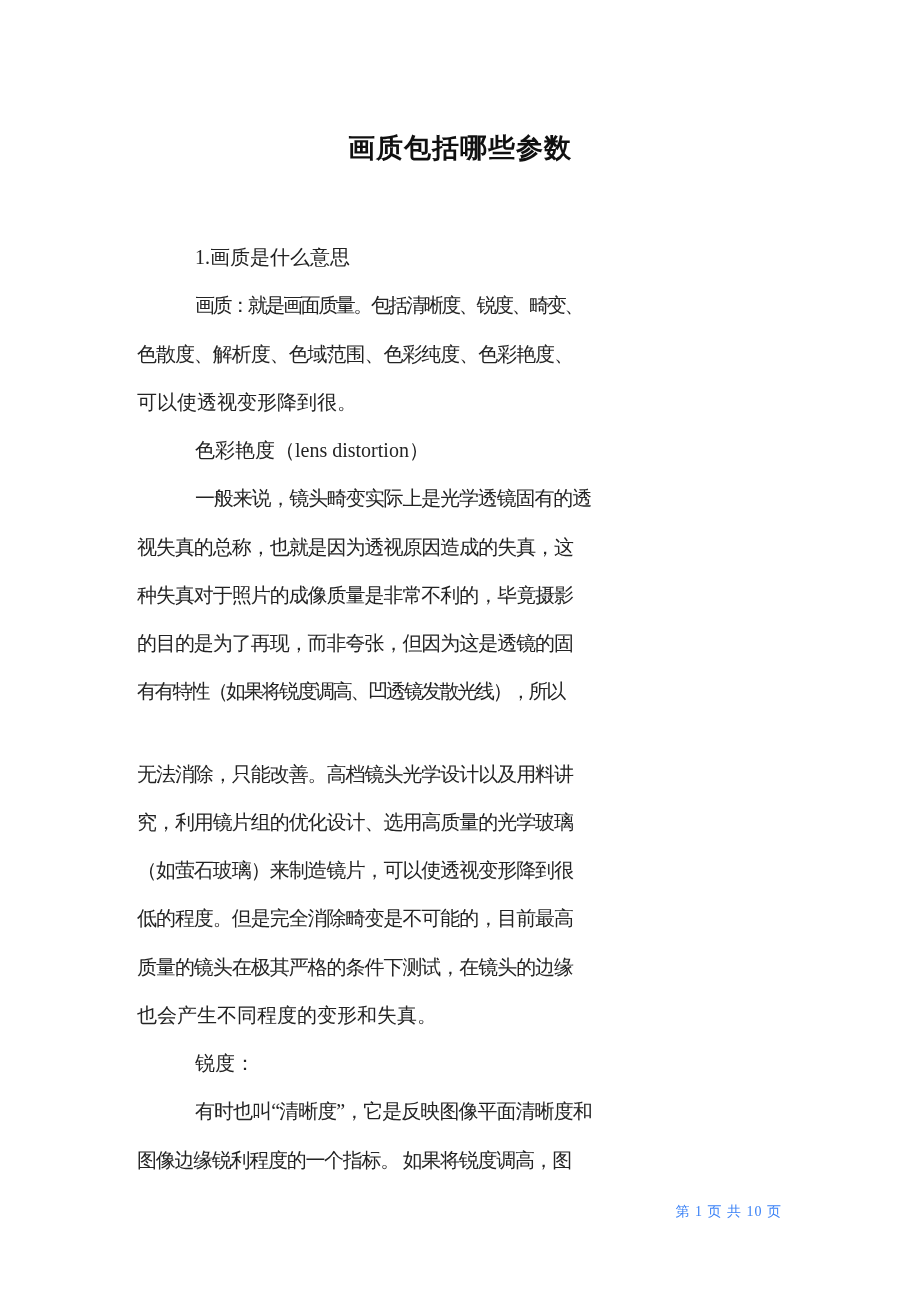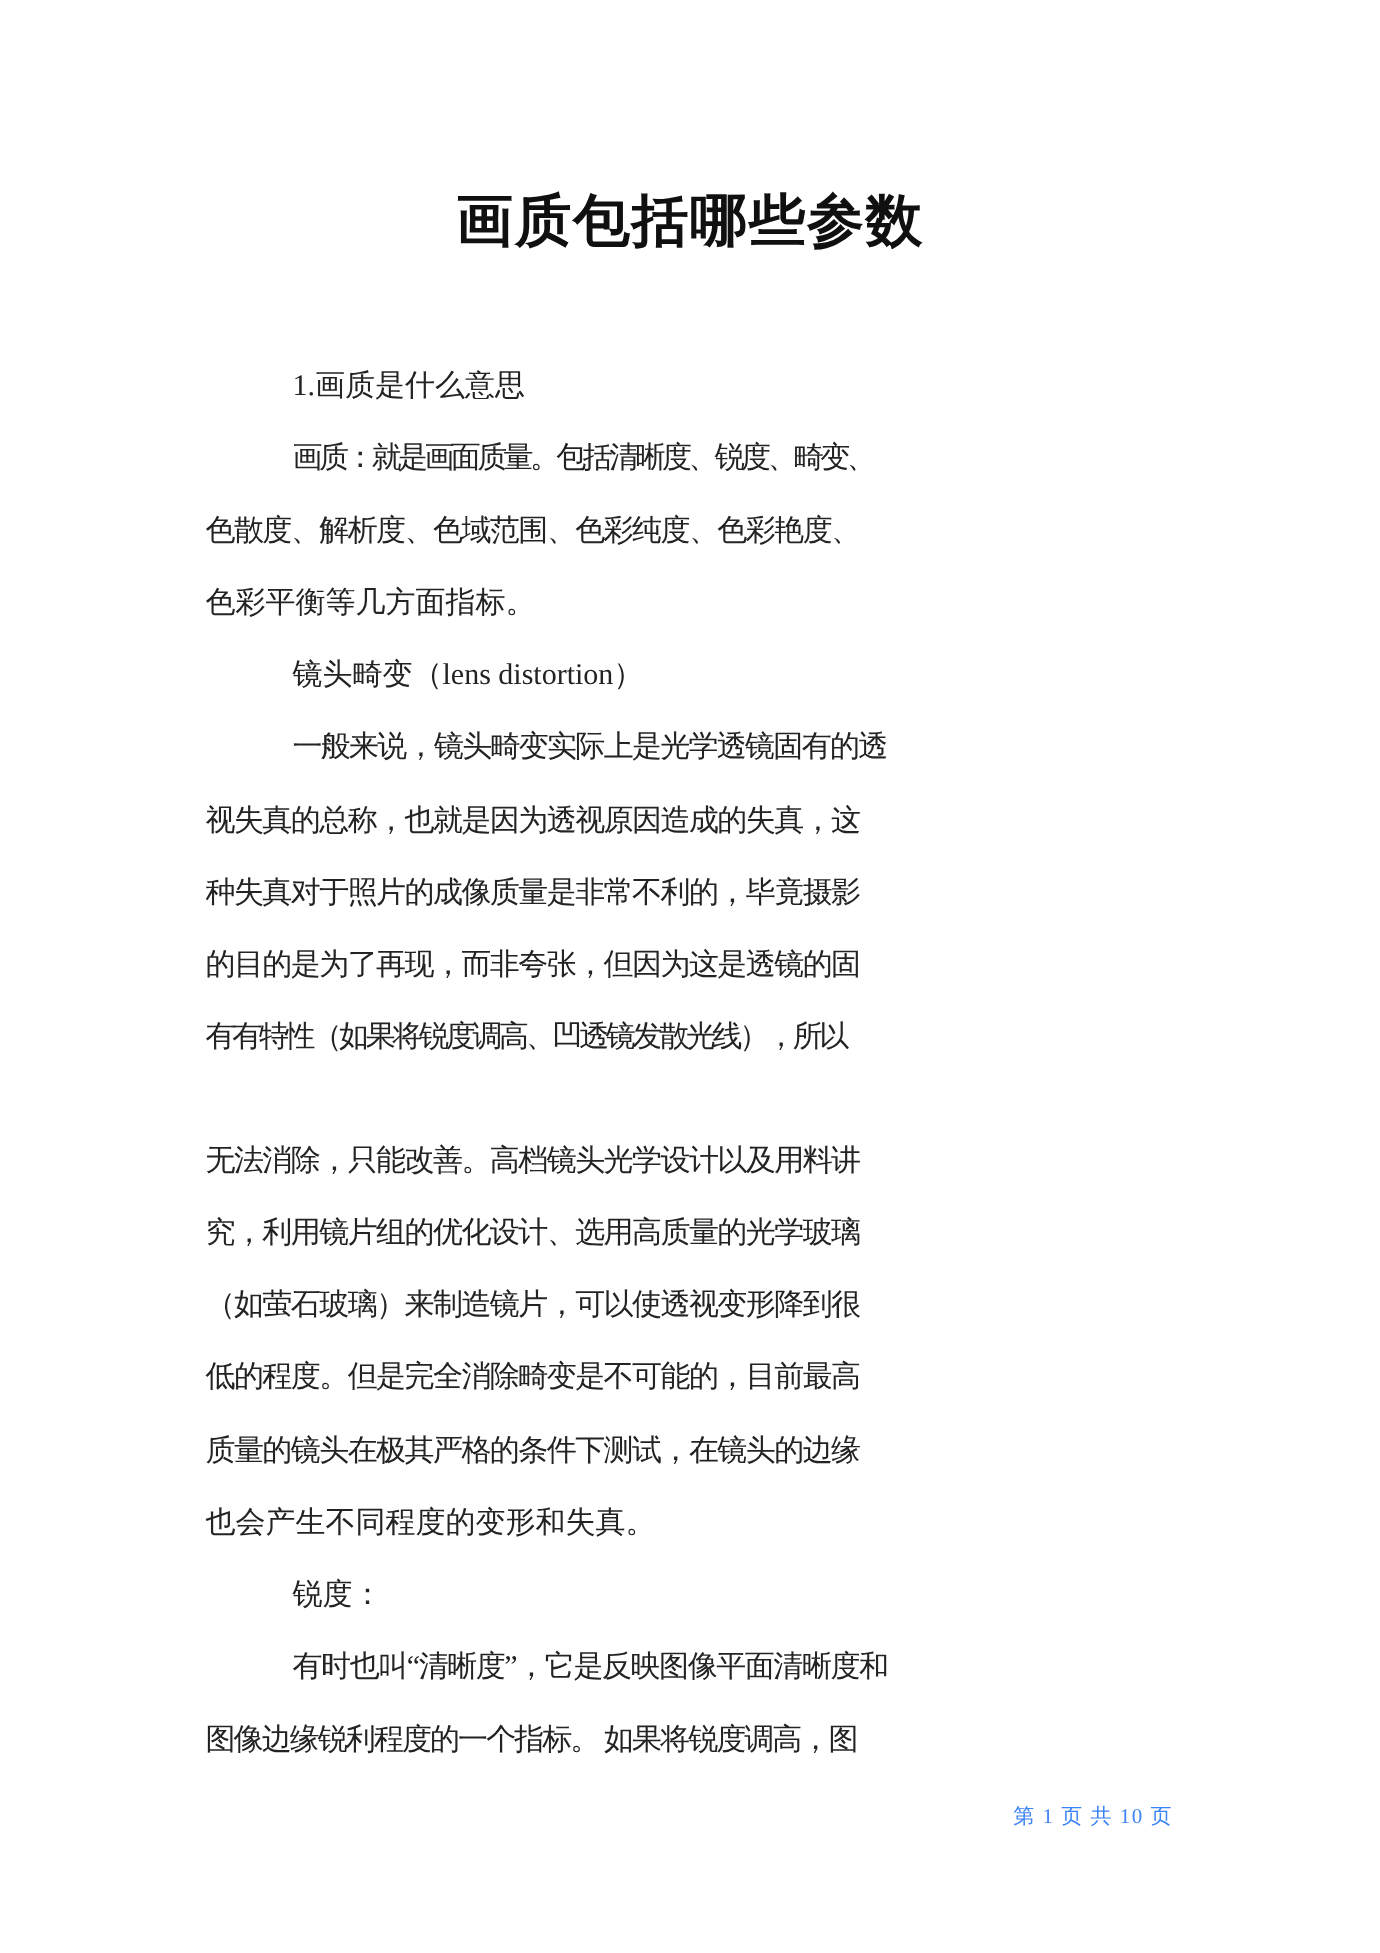--- a/index.html
+++ b/index.html
@@ -16,21 +16,21 @@
     font-family: "Liberation Serif", "DejaVu Serif", serif;
     color: #212121;
   }
   .doc-title {
     position: absolute;
     top: 126px;
     left: 0;
     width: 100%;
     margin: 0;
     text-align: center;
-    font-size: 38px;
+    font-size: 27px;
     line-height: 44px;
     font-weight: 700;
     color: #101010;
     letter-spacing: 1px;
     font-family: "Liberation Serif", "DejaVu Serif", serif;
   }
   .doc-body {
     position: absolute;
     top: 233px;
     left: 137px;
@@ -60,22 +60,22 @@
 <body>
 
 <div class="page">
 
   <h1 class="doc-title">画质包括哪些参数</h1>
 
   <div class="doc-body">
     <div class="line indent">1.画质是什么意思</div>
     <div class="line indent fill" style="letter-spacing: -2.40909px;">画质：就是画面质量。包括清晰度、锐度、畸变、</div>
     <div class="line fill" style="letter-spacing: -1.04348px;">色散度、解析度、色域范围、色彩纯度、色彩艳度、</div>
-    <div class="line">色彩平衡等几方面指标。</div>
-    <div class="line indent">镜头畸变（lens distortion）</div>
+    <div class="line">可以使透视变形降到很。</div>
+    <div class="line indent">色彩艳度（lens distortion）</div>
     <div class="line indent fill" style="letter-spacing: -1.14286px;">一般来说，镜头畸变实际上是光学透镜固有的透</div>
     <div class="line fill" style="letter-spacing: -1.04348px;">视失真的总称，也就是因为透视原因造成的失真，这</div>
     <div class="line fill" style="letter-spacing: -1.04348px;">种失真对于照片的成像质量是非常不利的，毕竟摄影</div>
     <div class="line fill" style="letter-spacing: -1.04348px;">的目的是为了再现，而非夸张，但因为这是透镜的固</div>
     <div class="line fill" style="letter-spacing: -2.20833px;">有有特性（如果将锐度调高、凹透镜发散光线），所以</div>
     <div class="line fill" style="letter-spacing: -1.04348px; margin-top: 34px;">无法消除，只能改善。高档镜头光学设计以及用料讲</div>
     <div class="line fill" style="letter-spacing: -1.04348px;">究，利用镜片组的优化设计、选用高质量的光学玻璃</div>
     <div class="line fill" style="letter-spacing: -1.04348px;">（如萤石玻璃）来制造镜片，可以使透视变形降到很</div>
     <div class="line fill" style="letter-spacing: -1.04348px;">低的程度。但是完全消除畸变是不可能的，目前最高</div>
     <div class="line fill" style="letter-spacing: -1.04348px;">质量的镜头在极其严格的条件下测试，在镜头的边缘</div>

